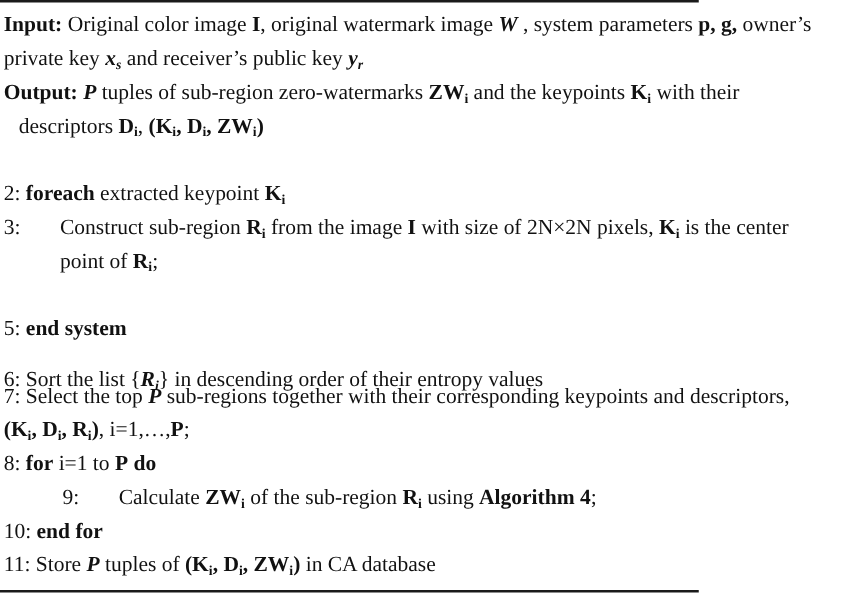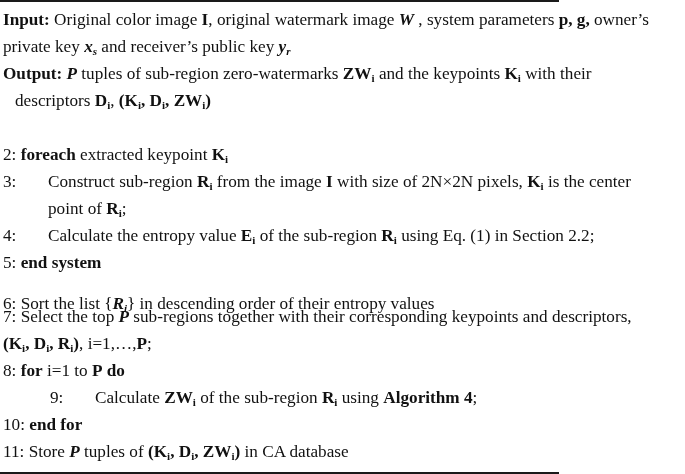--- a/index.html
+++ b/index.html
@@ -78,27 +78,20 @@
     <span>with size of 2N×2N pixels,</span>
     <b><span>K</span><sub>i</sub></b>
     <span>is the center</span>
   </div>
 
   <div class="line" style="top:193px; left:48px;">
     <span>point of</span>
     <b><span>R</span><sub>i</sub></b><span>;</span>
   </div>
 
-  <div class="line" style="top:220px;">
-    <span class="num" style="width:45px;">4:</span><span>Calculate the entropy value</span>
-    <b><span>E</span><sub>i</sub></b>
-    <span>of the sub-region</span>
-    <b><span>R</span><sub>i</sub></b>
-    <span>using Eq. (1) in Section 2.2;</span>
-  </div>
 
   <div class="line" style="top:247px;">
     <span>5:</span>
     <b>end system</b>
   </div>
 
   <div class="line" style="top:288px;text-align:right;">
     <span>6:</span>
     <span>Sort the list {</span><span class="bi"><span>R</span><sub>i</sub></span><span>} in descending order of their entropy values</span>
   </div>

